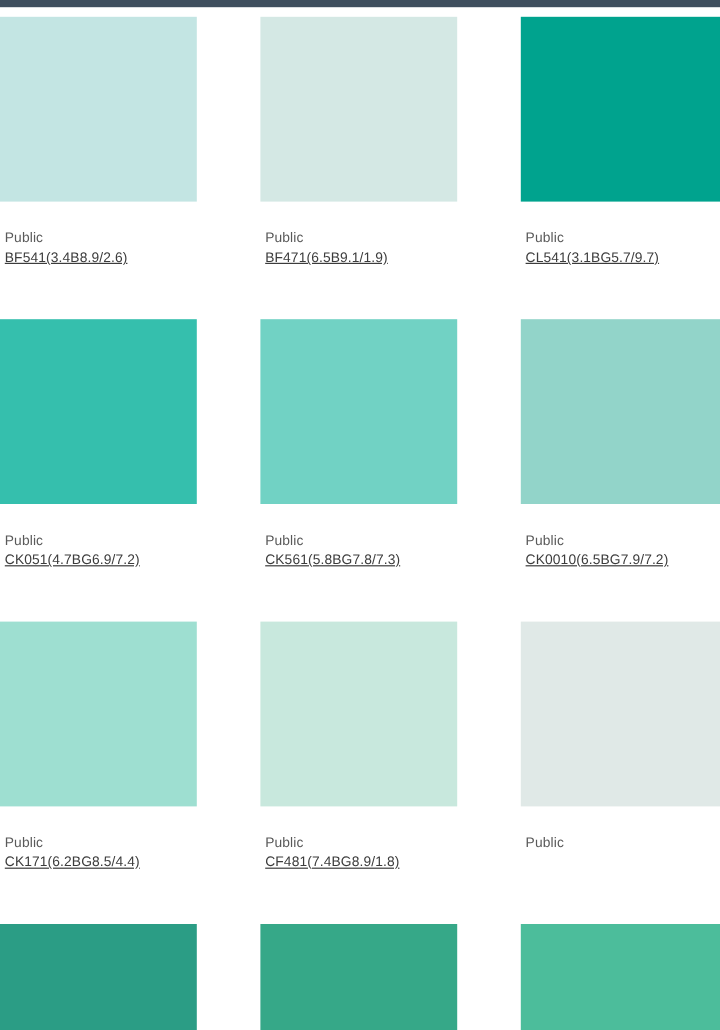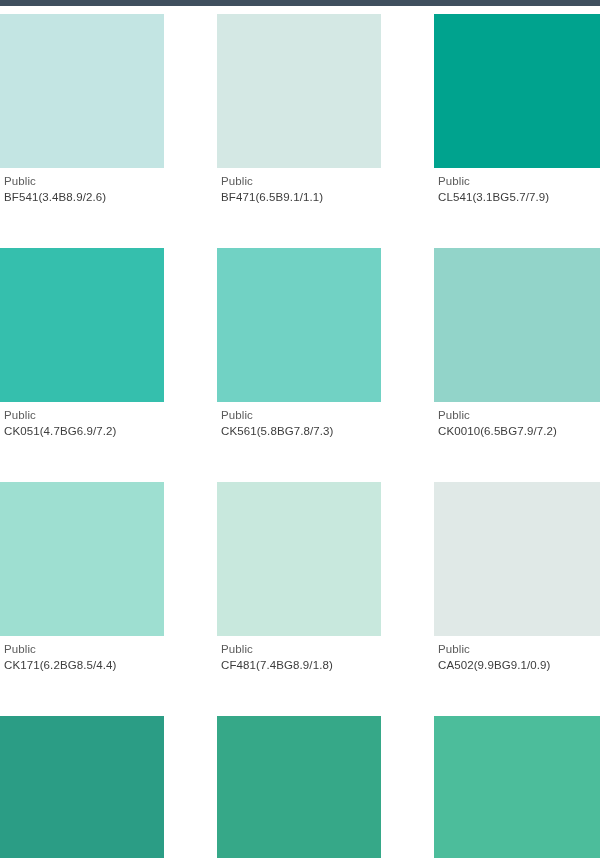--- a/index.html
+++ b/index.html
@@ -40,66 +40,67 @@
 
   .gap-cell { width: 100%; }
 
   .swatch-color {
     width: 100%;
     height: 154px;
     display: block;
   }
 
   .swatch-meta {
-    padding-top: 6px;
+    padding-top: 24px;
     padding-left: 4px;
   }
 
   .swatch-access {
     font-size: 11.5px;
     line-height: 15px;
     color: #5a5a5a;
     letter-spacing: 0.1px;
   }
 
   .swatch-code {
     font-size: 11.5px;
     line-height: 15px;
     color: #3c3c3c;
     letter-spacing: 0.1px;
     margin-top: 1px;
+    text-decoration: underline;
   }
 </style>
 </head>
 <body>
 
 <div id="top-bar"></div>
 
 <div id="swatch-grid">
     <div class="swatch-card">
       <div class="swatch-color" style="background: rgb(195, 229, 227);"></div>
       <div class="swatch-meta">
         <div class="swatch-access">Public</div>
         <div class="swatch-code">BF541(3.4B8.9/2.6)</div>
       </div>
     </div>
     <div class="gap-cell"></div>
     <div class="swatch-card">
       <div class="swatch-color" style="background: rgb(212, 232, 228);"></div>
       <div class="swatch-meta">
         <div class="swatch-access">Public</div>
-        <div class="swatch-code">BF471(6.5B9.1/1.1)</div>
+        <div class="swatch-code">BF471(6.5B9.1/1.9)</div>
       </div>
     </div>
     <div class="gap-cell"></div>
     <div class="swatch-card">
       <div class="swatch-color" style="background: rgb(0, 163, 142);"></div>
       <div class="swatch-meta">
         <div class="swatch-access">Public</div>
-        <div class="swatch-code">CL541(3.1BG5.7/7.9)</div>
+        <div class="swatch-code">CL541(3.1BG5.7/9.7)</div>
       </div>
     </div>
     <div class="swatch-card">
       <div class="swatch-color" style="background: rgb(53, 191, 173);"></div>
       <div class="swatch-meta">
         <div class="swatch-access">Public</div>
         <div class="swatch-code">CK051(4.7BG6.9/7.2)</div>
       </div>
     </div>
     <div class="gap-cell"></div>
@@ -131,21 +132,20 @@
       <div class="swatch-meta">
         <div class="swatch-access">Public</div>
         <div class="swatch-code">CF481(7.4BG8.9/1.8)</div>
       </div>
     </div>
     <div class="gap-cell"></div>
     <div class="swatch-card">
       <div class="swatch-color" style="background: rgb(224, 233, 231);"></div>
       <div class="swatch-meta">
         <div class="swatch-access">Public</div>
-        <div class="swatch-code">CA502(9.9BG9.1/0.9)</div>
       </div>
     </div>
     <div class="swatch-card">
       <div class="swatch-color" style="background: rgb(43, 157, 133);"></div>
     </div>
     <div class="gap-cell"></div>
     <div class="swatch-card">
       <div class="swatch-color" style="background: rgb(54, 168, 136);"></div>
     </div>
     <div class="gap-cell"></div>

